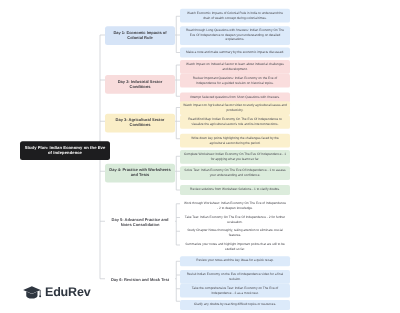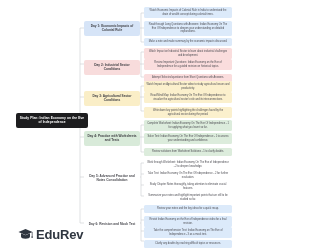--- a/index.html
+++ b/index.html
@@ -100,21 +100,21 @@
     display: flex;
     align-items: center;
     gap: 3px;
   }
   .logo-cap {
     width: 15px;
     height: 13px;
     flex: none;
   }
   .logo-text {
-    font-size: 13px;
+    font-size: 10px;
     font-weight: bold;
     color: #2f3640;
     letter-spacing: -0.015em;
     line-height: 1;
   }
 </style>
 </head>
 <body>
 
 <div id="mindmap">

